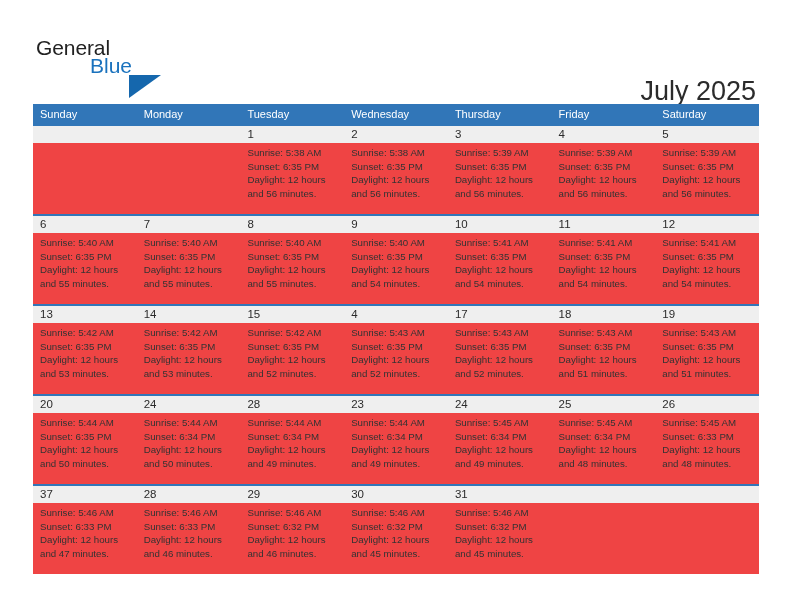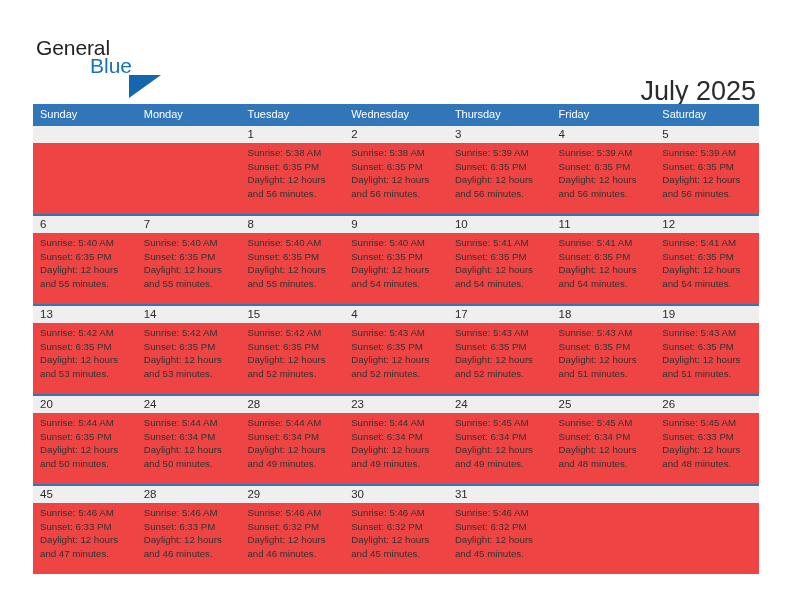--- a/index.html
+++ b/index.html
@@ -376,21 +376,21 @@
               <div class="info-line">Sunrise: 5:45 AM</div>
               <div class="info-line">Sunset: 6:33 PM</div>
               <div class="info-line">Daylight: 12 hours</div>
               <div class="info-line">and 48 minutes.</div>
             </div>
           </div>
         </div>
         <div class="week">
           <div class="week-sep"></div>
           <div class="daynum-row">
-            <div class="daynum">45</div>
+            <div class="daynum">37</div>
             <div class="daynum">28</div>
             <div class="daynum">29</div>
             <div class="daynum">30</div>
             <div class="daynum">31</div>
             <div class="daynum"></div>
             <div class="daynum"></div>
           </div>
           <div class="info-row">
             <div class="info-cell">
               <div class="info-line">Sunrise: 5:46 AM</div>

